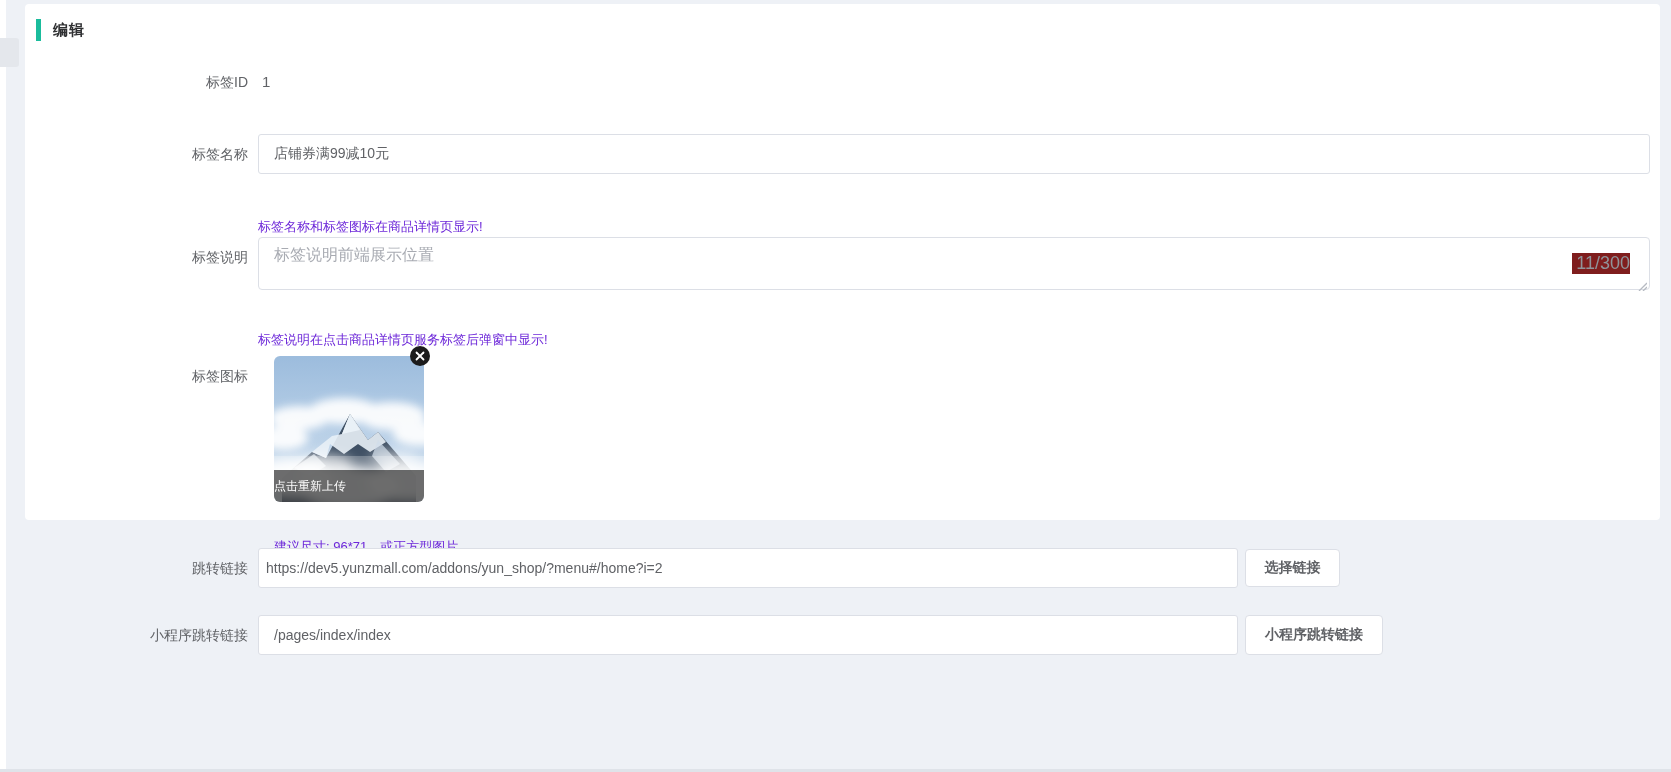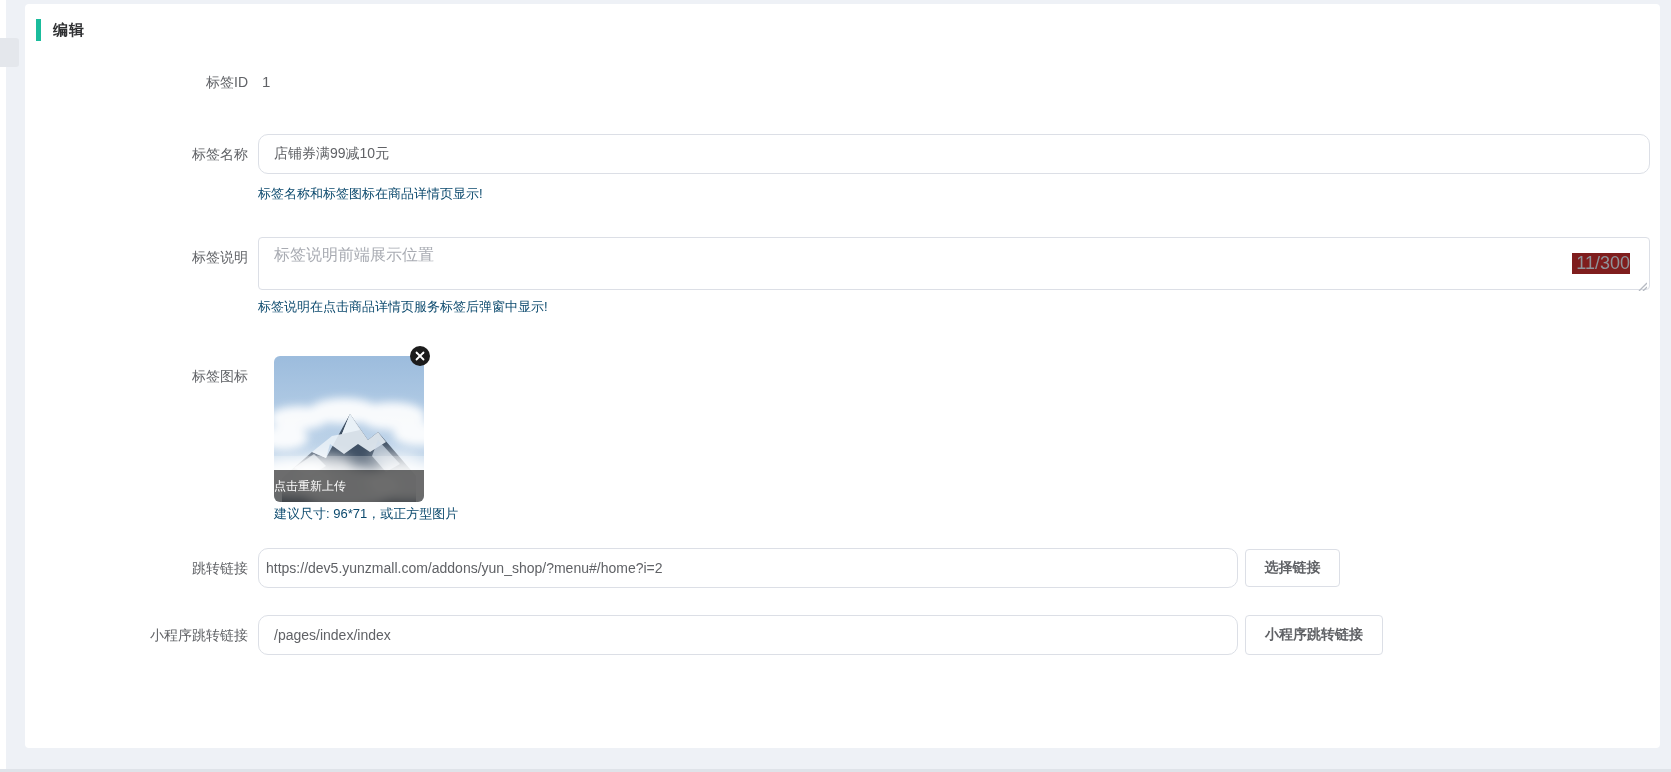--- a/index.html
+++ b/index.html
@@ -10,36 +10,36 @@
     position:relative;
     overflow:hidden;
   }
   .page { position:absolute; inset:0; }
 
   .left-strip { position:absolute; left:0; top:0; width:6px; height:772px; background:#ffffff; }
   .left-notch { position:absolute; left:0; top:38px; width:19px; height:29px; background:#e4e7ec; border-radius:0 3px 3px 0; }
   .bottom-edge { position:absolute; left:0; bottom:0; width:100%; height:3px; background:#dfe3e9; }
 
   .card {
-    position:absolute; left:25px; top:4px; width:1635px; height:744px;
+    position:absolute; left:25px; top:4px; width:1635px; height:516px;
     background:#ffffff; border-radius:4px;
   }
 
   .card-title { position:absolute; left:11px; top:14px; height:24px; display:flex; align-items:center; }
   .title-bar { width:5px; height:22px; background:#1abc9c; margin-right:12px; }
   .title-text { font-size:15px; font-weight:bold; color:#303133; letter-spacing:1px; }
 
   .f-label {
     position:absolute; left:0; width:223px; text-align:right;
     font-size:14px; color:#606266; line-height:40px; height:40px;
   }
-  .f-help { position:absolute; font-size:13px; color:#0c4a6e; line-height:16px; }
+  .f-help { position:absolute; font-size:13px; color:#6d28d9; line-height:16px;margin-top:33px; }
 
   .txt-input {
-    position:absolute; height:40px; border:1px solid #dcdfe6; border-radius:10px;
+    position:absolute; height:40px; border:1px solid #dcdfe6; border-radius:3px;
     background:#fff; color:#606266; font-size:14px; padding:0 15px; outline:none;
     font-family:"Liberation Sans","DejaVu Sans",sans-serif;
   }
 
   .ta-wrap { position:absolute; }
   .ta-wrap textarea {
     width:100%; height:100%; border:1px solid #dcdfe6; border-radius:4px;
     background:#fff; color:#a8abb2; font-size:16px; padding:7px 15px;
     resize:none; outline:none; line-height:20px;
     font-family:"Liberation Sans","DejaVu Sans",sans-serif;

